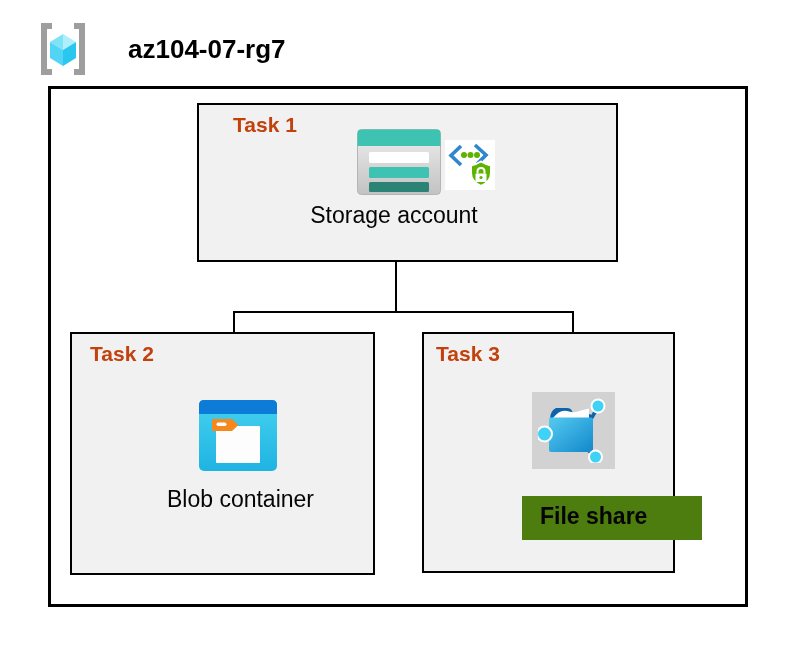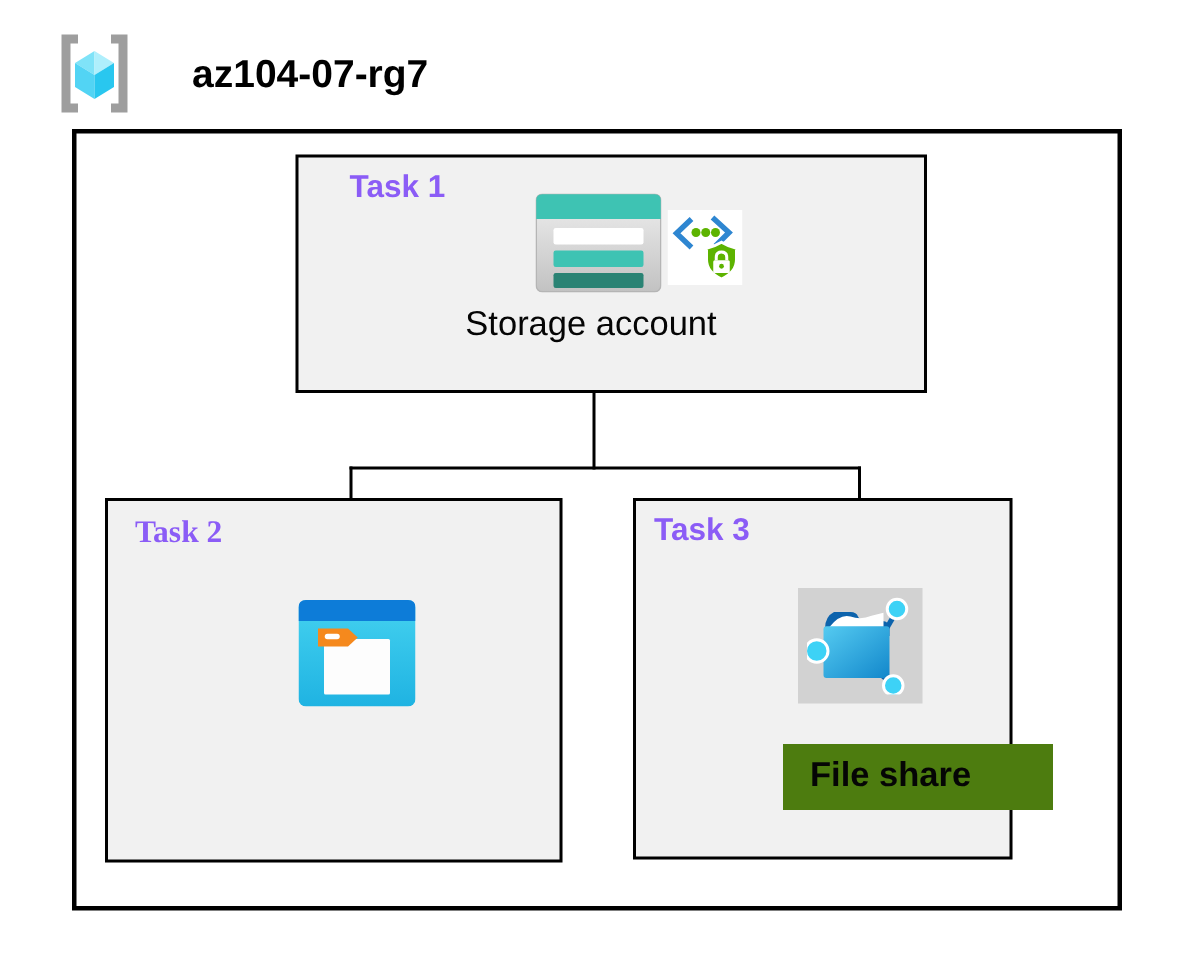--- a/index.html
+++ b/index.html
@@ -11,22 +11,22 @@
   .rg-icon{position:absolute;left:36px;top:21px;width:54px;height:56px;}
   .rg-title{position:absolute;left:111px;top:34px;font-size:26px;font-weight:bold;color:#000;margin-left:17px;}
   
   .outer-box{position:absolute;left:48px;top:86px;width:700px;height:521px;
     border:3px solid #000;background:#fff;box-sizing:border-box;}
   
   .task-box{position:absolute;background:#F1F1F1;border:2px solid #000;box-sizing:border-box;}
   .task1{left:197px;top:103px;width:421px;height:159px;}
   .task2{left:70px;top:332px;width:305px;height:243px;}
   .task3{left:422px;top:332px;width:253px;height:241px;}
-  .task-heading{position:absolute;font-size:21px;font-weight:bold;color:#8b5cf6;}
-  .t1h{left:34px;top:8px;} .t2h{left:18px;top:8px;font-family:Liberation Serif, serif;} .t3h{left:12px;top:8px;}
+  .task-heading{position:absolute;font-size:21px;font-weight:bold;color:#c2410c;}
+  .t1h{left:34px;top:8px;} .t2h{left:18px;top:8px;} .t3h{left:12px;top:8px;}
   .resource-label{position:absolute;font-size:23px;font-weight:normal;color:#050505;white-space:nowrap;}
   .storage-label{left:0;top:97px;width:390px;text-align:center;}
   .blob-label{left:32px;top:152px;width:273px;text-align:center;}
   
   .storage-icon{position:absolute;left:158px;top:24px;}
   .endpoint-icon{position:absolute;left:246px;top:35px;}
   
   .blob-icon{position:absolute;left:127px;top:66px;}
   
   .fs-icon-bg{position:absolute;left:108px;top:58px;width:83px;height:77px;background:#D2D2D2;}
@@ -105,20 +105,21 @@
             <stop offset="1" stop-color="#1FB3E2"></stop>
         </linearGradient>
       </defs>
       <rect x="0" y="0" width="78" height="71" rx="5" fill="url(#bcg)"></rect>
       <path d="M0 5 Q0 0 5 0 H73 Q78 0 78 5 V14 H0 Z" fill="#0D7CD8"></path>
       <rect x="17" y="26" width="44" height="37" rx="1" fill="#FDFDFD"></rect>
       <path d="M13 19 H33 L39.5 25 L33 31 H13 Z" fill="#F5891D"></path>
       <rect x="17.5" y="22.5" width="10" height="3.6" rx="1.8" fill="#FFFFFF"></rect>
     </svg>
 
+    <div class="resource-label blob-label">Blob container</div>
   </div>
 
   <div class="task-box task3">
     <div class="task-heading t3h">Task 3</div>
 
     <div class="fs-icon-bg">
       <svg class="fs-icon" width="70" height="66" viewBox="0 0 70 66" xmlns="http://www.w3.org/2000/svg">
         <defs>
           <linearGradient id="fsg" x1="0" y1="0" x2="1" y2="1">
             <stop offset="0" stop-color="#55CBF1"></stop>

